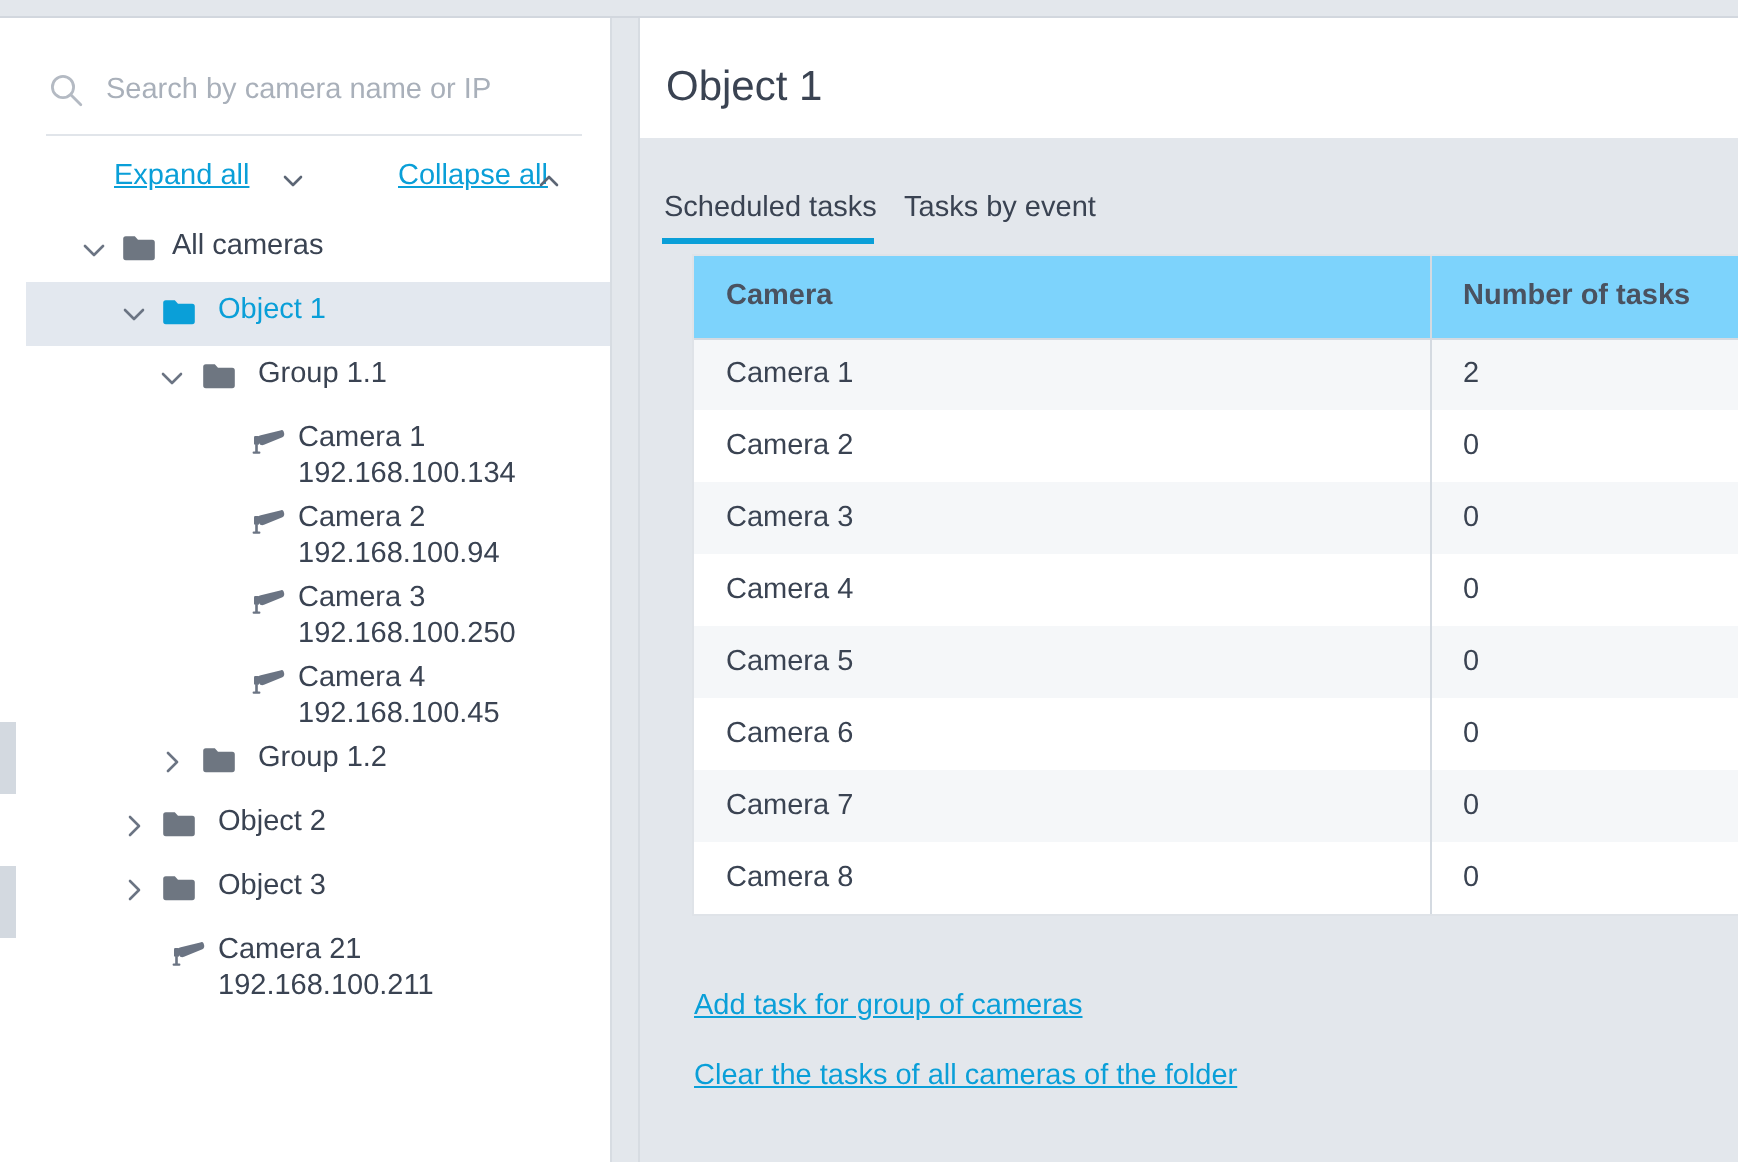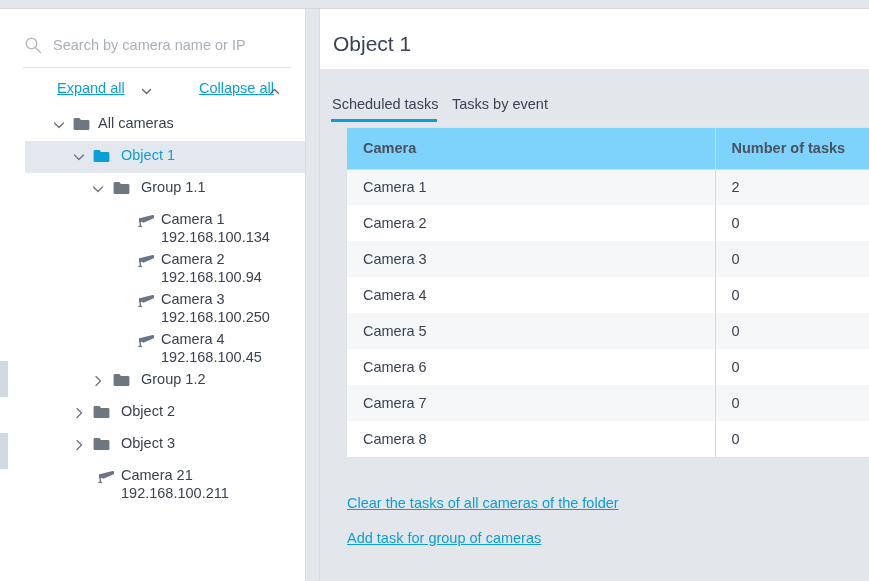--- a/index.html
+++ b/index.html
@@ -101,21 +101,21 @@
   .chev-small {
     position: absolute;
     width: 13px; height: 13px;
     color: #5c6675;
   }
   .chev-expand { left: 131px; top: 13px; }
   .chev-collapse { left: 259px; top: 13px; }
 
   
   .tree {
-    position: absolute; top: 100px; left: 16px;
+    position: absolute; top: 100px; left: 4px;
     width: 296px;
   }
   .tree-row {
     position: relative;
     width: 296px;
     height: 32px;
   }
   .tree-row.tall { height: 40px; }
   .tree-row.selected { background: #e3e8ef; }
 
@@ -467,18 +467,18 @@
             </tr>
             <tr>
               <td class="col-camera">Camera 8</td>
               <td class="col-tasks">0</td>
             </tr>
           </tbody>
       </table>
     </div>
 
     <div class="actions" id="actions" style="top: 486px;">
+        <span class="action-link">Add task for group of cameras</span>
         <span class="action-link">Clear the tasks of all cameras of the folder</span>
-        <span class="action-link">Add task for group of cameras</span>
       </div>
   </div>
 
 </div>
 
 </body></html>

